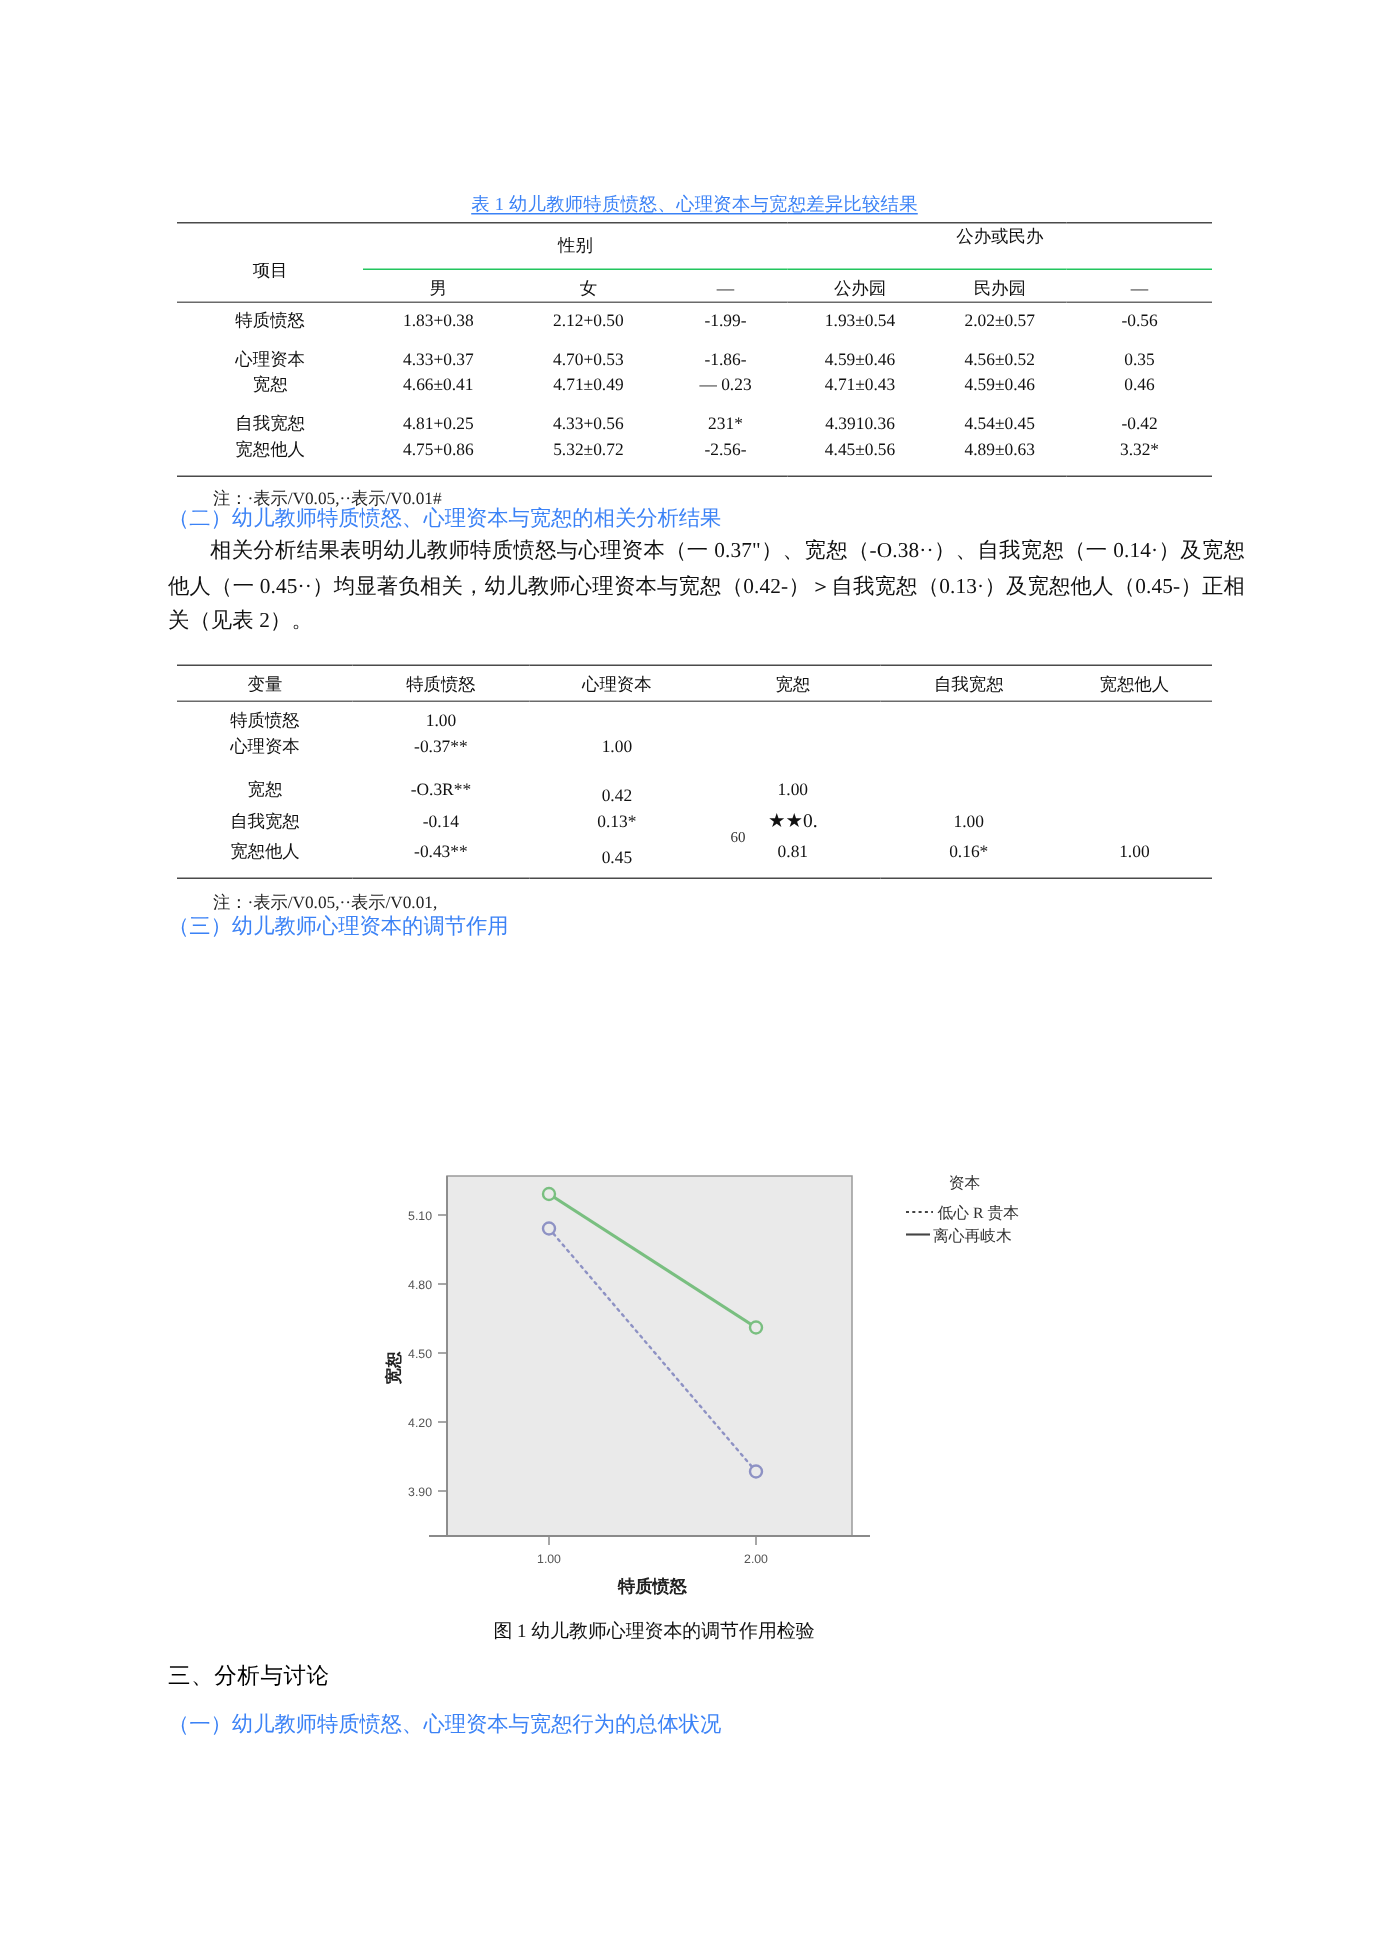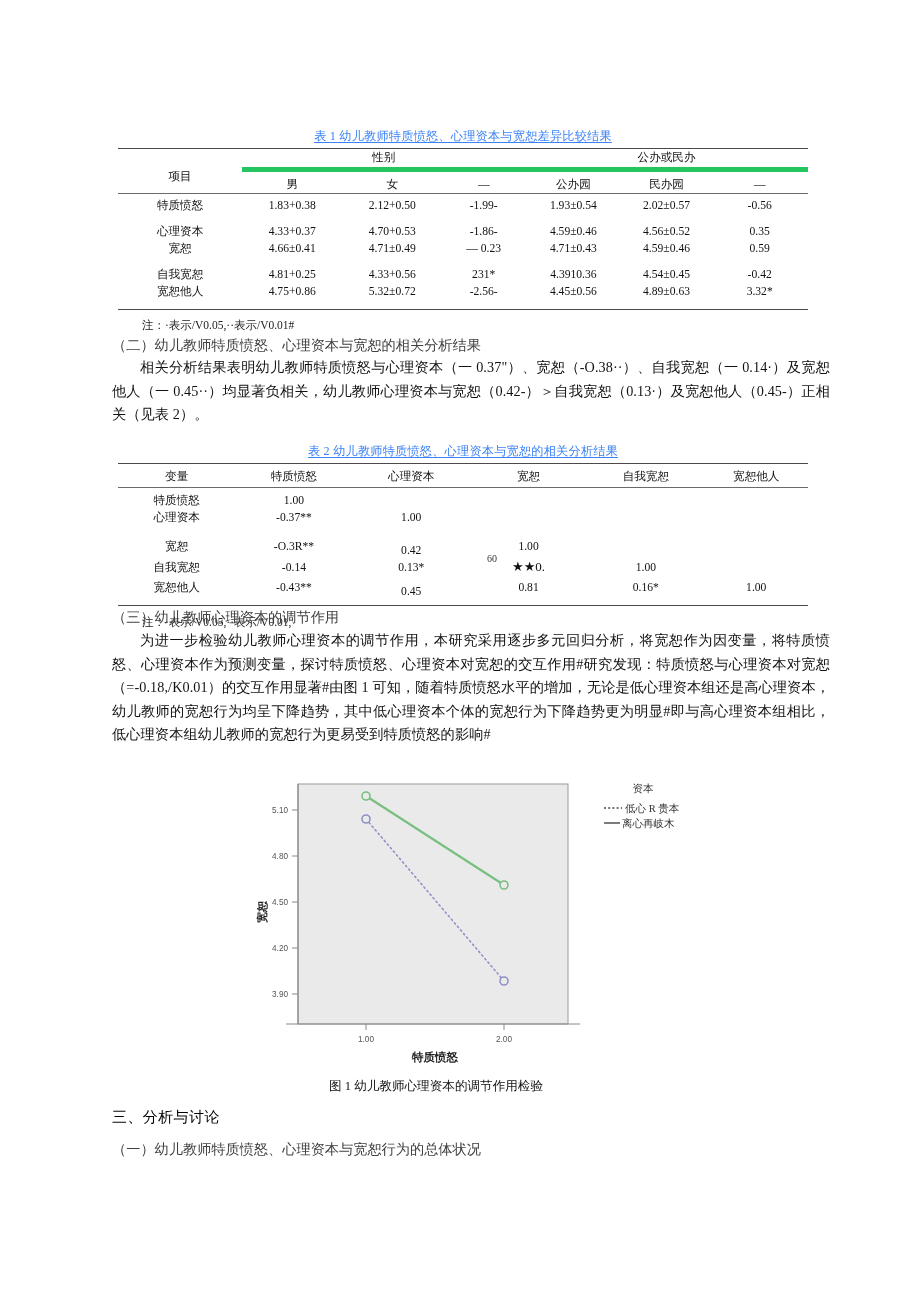--- a/index.html
+++ b/index.html
@@ -37,21 +37,21 @@
     line-height: 16px;
   }
   .h-sec {
     font-size: 15px;
     font-weight: normal;
     color: #000;
     letter-spacing: .4px;
   }
   .sub-head {
     font-size: 14.2px;
-    color: #404040;
+    color: #3b82f6;
   }
 
   
   .tbl-wrap { position: absolute; }
   .tbl-title {
     text-align: center;
     font-size: 12.2px;
     color: #3b82f6;
     text-decoration: underline;
     text-underline-offset: 2px;
@@ -66,21 +66,21 @@
   }
   table.data td, table.data th {
     padding: 1px 2px;
     font-weight: normal;
     vertical-align: middle;
   }
   .rule-top    { border-top: 1.6px solid #4a4a4a; }
   .rule-thin   { border-top: 1px solid #6a6a6a; }
   .c  { text-align: center; }
   .span-rule {
-    border-bottom: 5px solid #22c55e;
+    border-bottom: 1px solid #22c55e;
   }
   .rowspace td { height: 7px; padding: 0; }
 
   
   .chart-block {
     position: absolute;
   }
   .chart-caption {
     text-align: center;
     font-size: 12.6px;
@@ -112,21 +112,21 @@
           <col style="width:14.5%">
           <col style="width:12%">
         <col style="width:14%">
           <col style="width:13%">
           <col style="width:14%">
       </colgroup>
       <tbody>
         <tr class="rule-top">
           <td rowspan="2" class="c" style="padding-top:12px;">项目</td>
           <td colspan="3" class="c span-rule" style="padding-bottom:2px;">性别</td>
-          <td colspan="3" class="c span-rule" style="padding-bottom:2px;">公办或民办</td>
+          <td colspan="3" class="c span-rule" style="padding-bottom:14px;">公办或民办</td>
         </tr>
         <tr>
           <td class="c" style="padding-top:5px;">男</td>
           <td class="c" style="padding-top:5px;">女</td>
           <td class="c" style="padding-top:5px;">—</td>
           <td class="c" style="padding-top:5px;">公办园</td>
           <td class="c" style="padding-top:5px;">民办园</td>
           <td class="c" style="padding-top:5px;">—</td>
         </tr>
 
@@ -153,21 +153,21 @@
           <td class="c">4.56±0.52</td>
           <td class="c">0.35</td>
         </tr>
         <tr>
           <td class="c">宽恕</td>
           <td class="c">4.66±0.41</td>
           <td class="c">4.71±0.49</td>
           <td class="c">— 0.23</td>
           <td class="c">4.71±0.43</td>
           <td class="c">4.59±0.46</td>
-          <td class="c">0.59</td>
+          <td class="c">0.46</td>
         </tr>
 
         <tr class="rowspace">
             <td colspan="7"></td>
           </tr>
 
         <tr>
           <td class="c">自我宽恕</td>
           <td class="c">4.81+0.25</td>
           <td class="c">4.33+0.56</td>
@@ -196,21 +196,20 @@
     </table>
     <div class="note" style="margin-top:7px; padding-left:24px;">注：·表示/V0.05,··表示/V0.01#</div>
   </div>
 
   <div style="position:absolute; left:112px; top:336px; width:718px;">
     <div class="sub-head">（二）幼儿教师特质愤怒、心理资本与宽恕的相关分析结果</div>
   </div>
   <div class="para" style="position:absolute; left:112px; top:356px; width:718px; text-indent:28px;">相关分析结果表明幼儿教师特质愤怒与心理资本（一 0.37"）、宽恕（-O.38··）、自我宽恕（一 0.14·）及宽恕他人（一 0.45··）均显著负相关，幼儿教师心理资本与宽恕（0.42-）＞自我宽恕（0.13·）及宽恕他人（0.45-）正相关（见表 2）。</div>
 
   <div class="tbl-wrap" style="left:118px; top:443px; width:690px;">
-    <div class="tbl-title">表 2 幼儿教师特质愤怒、心理资本与宽恕的相关分析结果</div>
     <table class="data">
       <colgroup>
         <col style="width:17%">
           <col style="width:17%">
           <col style="width:17%">
         <col style="width:17%">
           <col style="width:17%">
           <col style="width:15%">
       </colgroup>
       <tbody>
@@ -277,21 +276,20 @@
       </tbody>
     </table>
     <div class="note" style="margin-top:8px; padding-left:24px;">注：·表示/V0.05,··表示/V0.01,</div>
   </div>
 
   <div style="position:absolute; left:487px; top:553px; font-size:10px; color:#333;">60</div>
 
   <div style="position:absolute; left:112px; top:608px; width:718px;">
     <div class="sub-head">（三）幼儿教师心理资本的调节作用</div>
   </div>
-  <div class="para" style="position:absolute; left:112px; top:629px; width:718px; text-indent:28px;">为进一步检验幼儿教师心理资本的调节作用，本研究采用逐步多元回归分析，将宽恕作为因变量，将特质愤怒、心理资本作为预测变量，探讨特质愤怒、心理资本对宽恕的交互作用#研究发现：特质愤怒与心理资本对宽恕（=-0.18,/K0.01）的交互作用显著#由图 1 可知，随着特质愤怒水平的增加，无论是低心理资本组还是高心理资本，幼儿教师的宽恕行为均呈下降趋势，其中低心理资本个体的宽恕行为下降趋势更为明显#即与高心理资本组相比，低心理资本组幼儿教师的宽恕行为更易受到特质愤怒的影响#</div>
 
   <div class="chart-block" style="left:236px; top:762px; width:470px;">
 
     <svg width="470" height="310" viewBox="0 0 470 310">
 
       <rect x="62" y="22" width="270" height="240" fill="#eaeaea" stroke="#9a9a9a" stroke-width="1"></rect>
 
       <line x1="62" y1="22" x2="62" y2="262" stroke="#8a8a8a" stroke-width="1.2"></line>
 
       <line x1="50" y1="262" x2="344" y2="262" stroke="#8a8a8a" stroke-width="1.2"></line>

